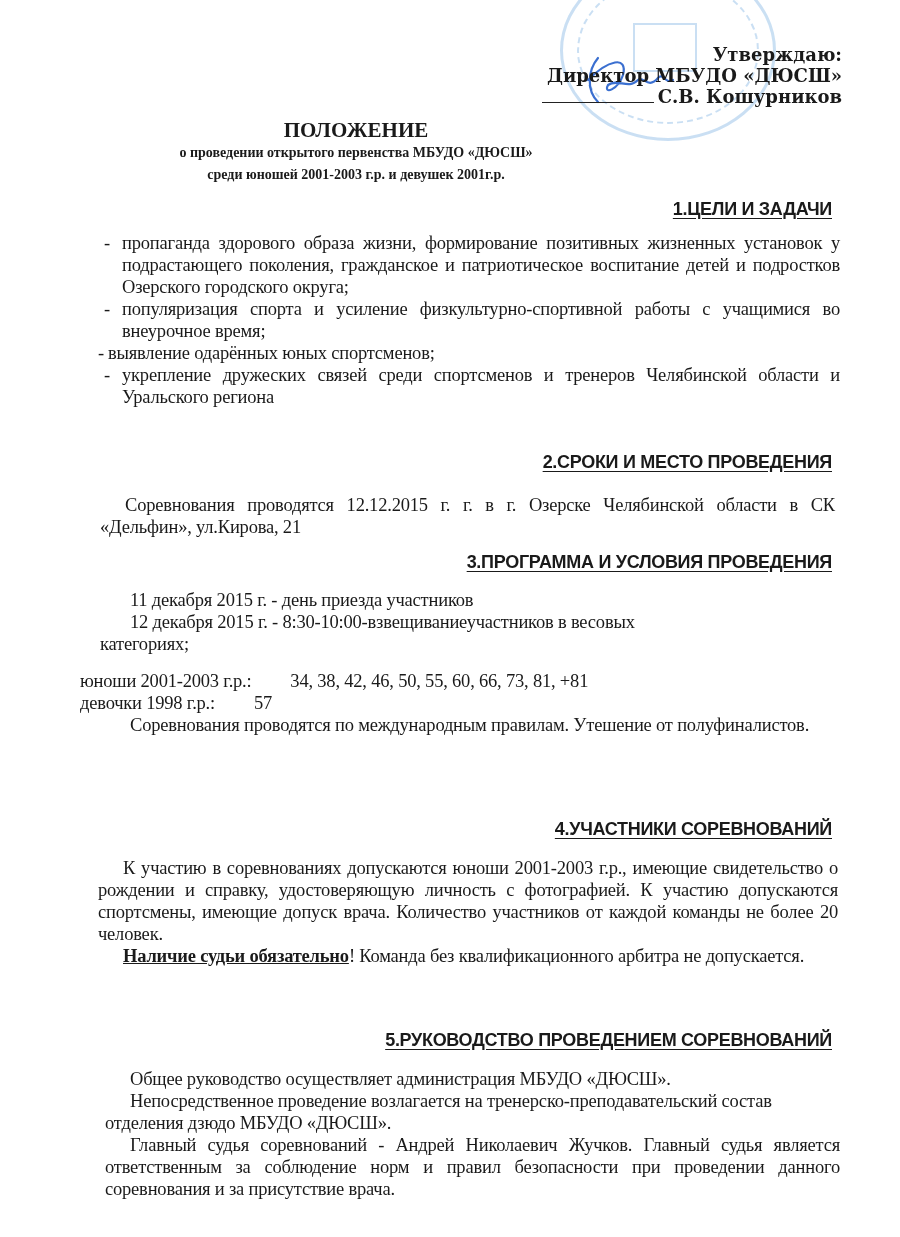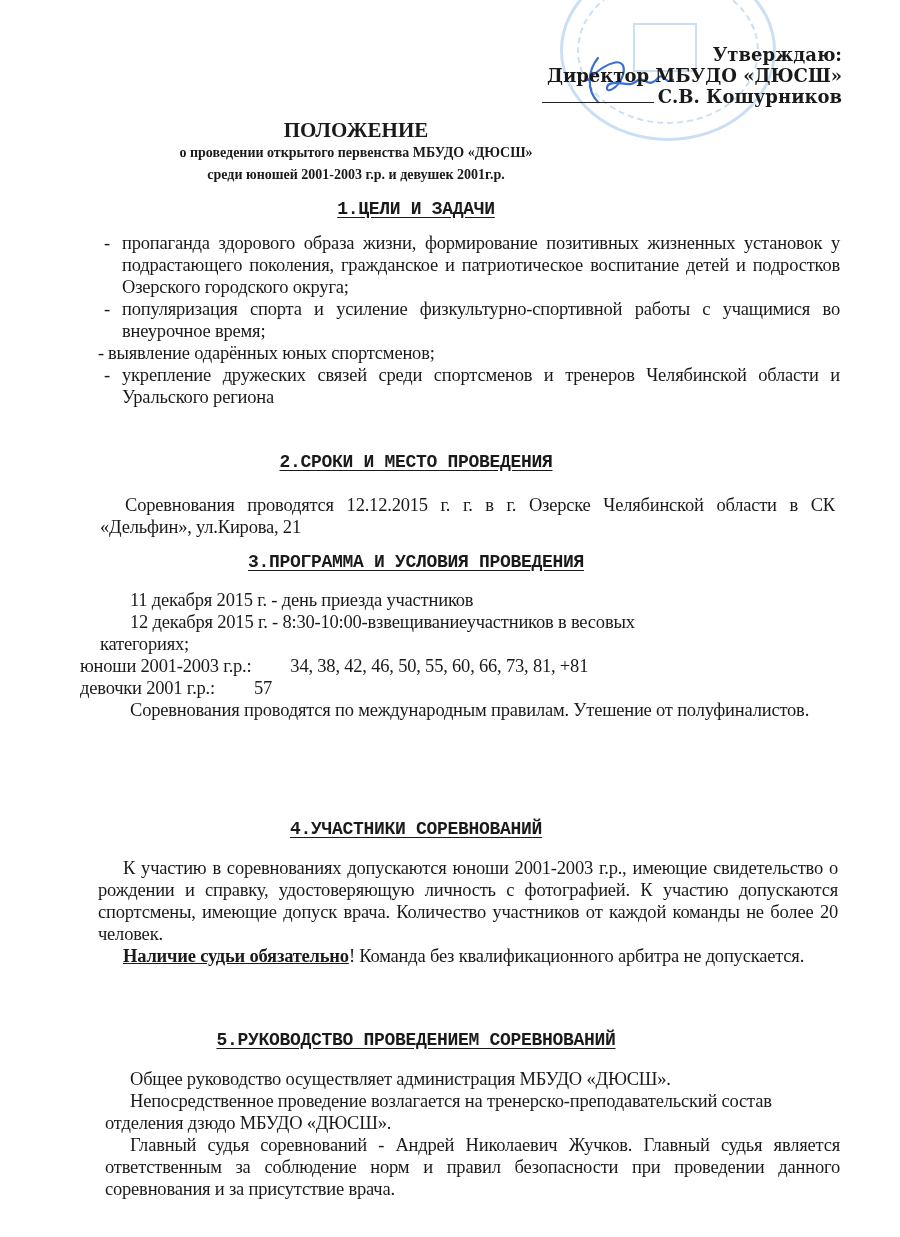--- a/index.html
+++ b/index.html
@@ -26,22 +26,22 @@
     position:absolute; right:58px; top:44px; text-align:right;
     font-weight:bold; font-size:18px; line-height:21px; font-family:"DejaVu Serif", serif;margin-left:26px;
   }
   .approve .sign-line {
     display:inline-block; width:112px; border-bottom:1.5px solid #222; margin-right:4px; height:14px;
   }
   .title-block { position:absolute; left:0; width:712px; top:118px; text-align:center; font-weight:bold; }
   .title-main { font-size:21px; line-height:24px; }
   .title-sub { font-size:14px; line-height:22px; }
   .sec-head {
-    position:absolute; left:0; width:832px; text-align:center;
-    font-family:Liberation Mono, monospace; font-weight:bold; font-size:18px;
+    position:absolute; left:0; width:832px; text-align:right;
+    font-family:Liberation Sans, sans-serif; font-weight:bold; font-size:18px;
     letter-spacing:-0.3px;
   }
   .sec-head span { text-decoration:underline; text-underline-offset:3px; }
   .para {
     position:absolute; left:105px; width:735px; font-size:18.5px; line-height:22px;
     text-align:justify; letter-spacing:-0.2px;
   }
   .para p { margin:0; }
   .ind { text-indent:25px; }
   .goal { position:relative; padding-left:12px; }
@@ -80,27 +80,27 @@
 <div class="sec-head" style="top:452px;"><span>2.СРОКИ И МЕСТО ПРОВЕДЕНИЯ</span></div>
 <div class="para" style="top:494px; left:100px;">
   <p class="ind">Соревнования проводятся 12.12.2015 г. г. в г. Озерске Челябинской области в СК «Дельфин», ул.Кирова, 21</p>
 </div>
 
 <div class="sec-head" style="top:552px;"><span>3.ПРОГРАММА И УСЛОВИЯ ПРОВЕДЕНИЯ</span></div>
 <div class="para" style="top:589px; left:80px; width:760px;">
   <p class="wline" style="padding-left:50px;">11 декабря 2015 г. - день приезда участников</p>
   <p class="wline" style="padding-left:50px;">12 декабря 2015 г. - 8:30-10:00-взвещиваниеучастников в весовых</p>
   <p style="padding-left:20px;">категориях;</p>
-  <p class="wline" style="padding-left:0;">
+  <p class="wline" style="padding-left:0;margin-top:15px;">
     <span>юноши 2001-2003 г.р.:</span>
     <span style="display:inline-block; width:30px;"></span>
     <span>34, 38, 42, 46, 50, 55, 60, 66, 73, 81, +81</span>
   </p>
   <p class="wline" style="padding-left:0;">
-    <span>девочки 2001 г.р.:</span>
+    <span>девочки 1998 г.р.:</span>
     <span style="display:inline-block; width:30px;"></span>
     <span>57</span>
   </p>
   <p style="padding-left:20px; text-indent:30px;">Соревнования проводятся по международным правилам. Утешение от полуфиналистов.</p>
 </div>
 
 <div class="sec-head" style="top:819px;"><span>4.УЧАСТНИКИ СОРЕВНОВАНИЙ</span></div>
 <div class="para" style="top:857px; left:98px; width:740px;">
   <p class="ind">К участию в соревнованиях допускаются юноши 2001-2003 г.р., имеющие свидетельство о рождении и справку, удостоверяющую личность с фотографией. К участию допускаются спортсмены, имеющие допуск врача. Количество участников от каждой команды не более 20 человек.</p>
   <p class="ind" style="text-align:left;"><span class="bold-u">Наличие судьи обязательно</span><span>! Команда без квалификационного арбитра не допускается.</span></p>

